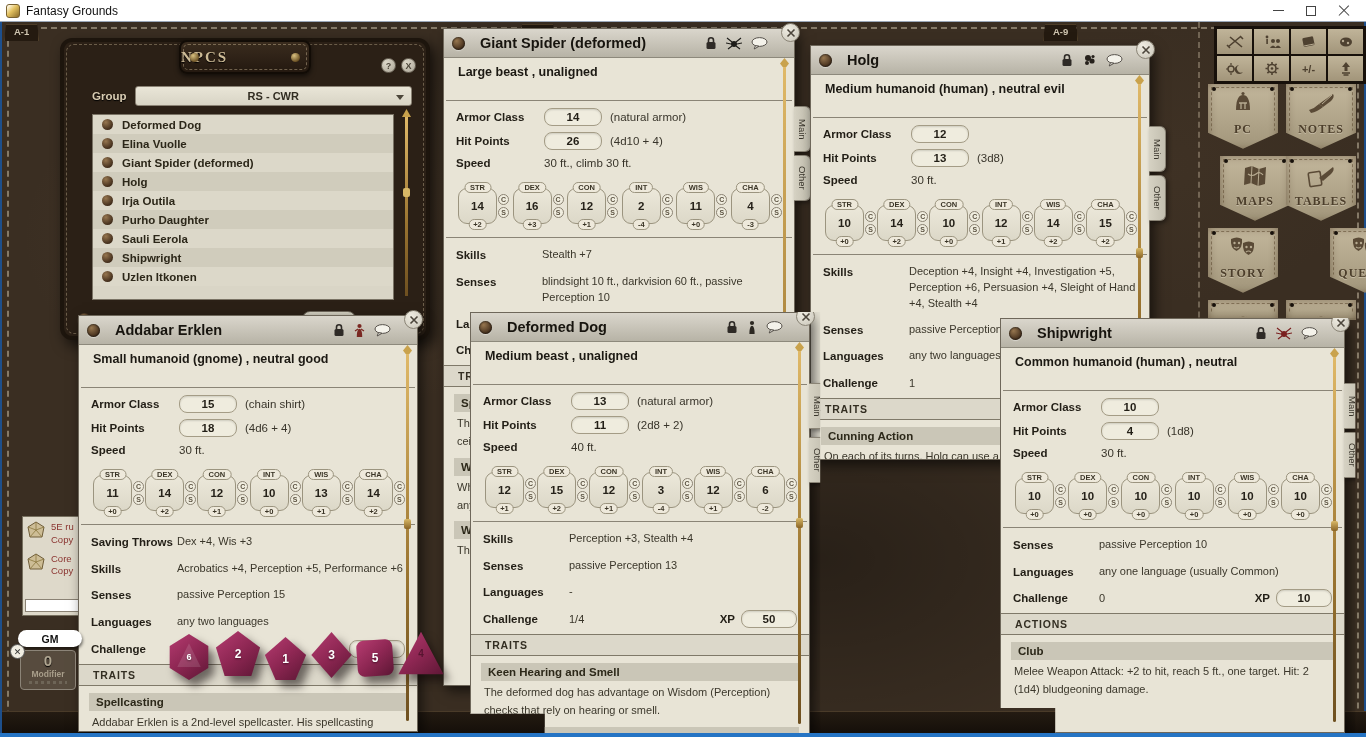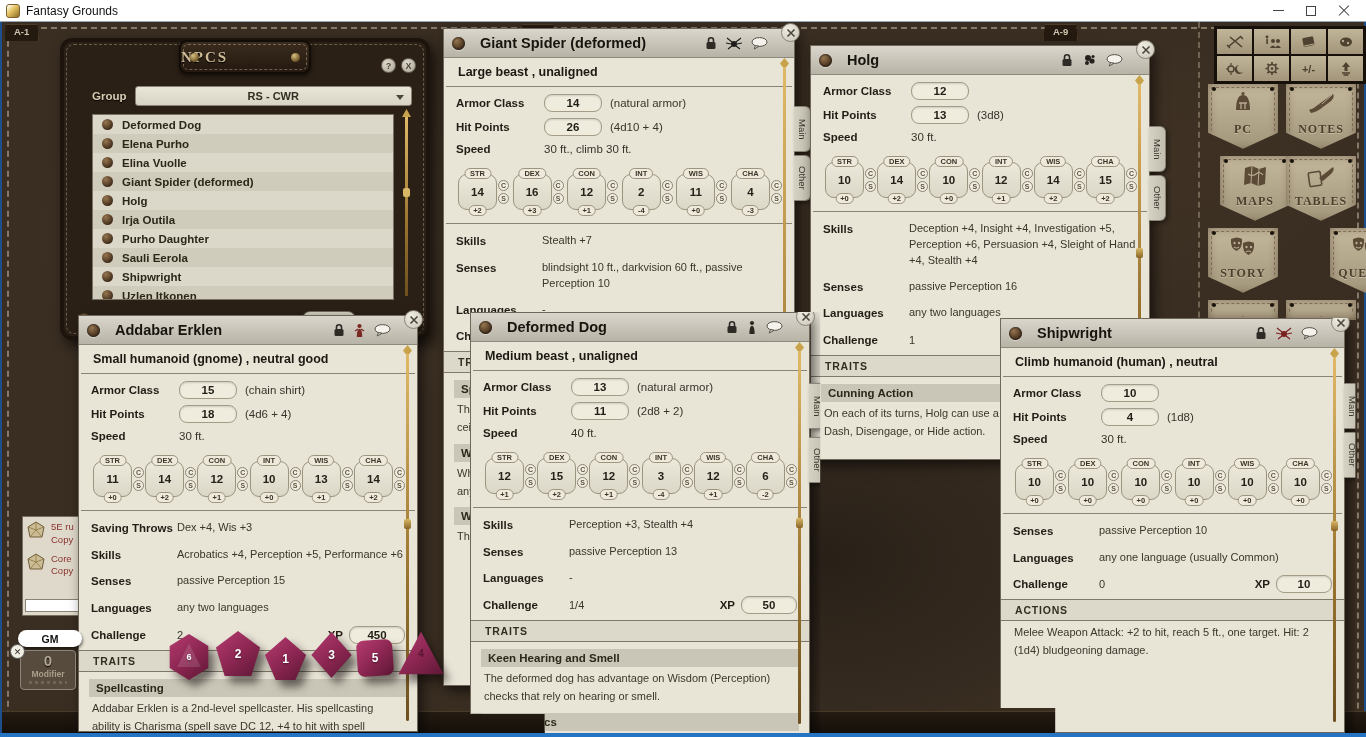--- a/index.html
+++ b/index.html
@@ -48,21 +48,21 @@
 
   
   .sb { position:absolute; background:#e8e4d6; border:1px solid #6e675a; box-shadow:4px 5px 12px rgba(0,0,0,.6); overflow:visible; }
   .sb-clip { position:absolute; inset:0; overflow:hidden; }
   .sb-hd { height:29px; background:linear-gradient(#dad6cc,#b7b3a6); border-bottom:1px solid #8d897c; display:flex; align-items:center; padding:0 26px 0 8px; gap:7px; }
   .orb { width:13px; height:13px; border-radius:50%; background:radial-gradient(circle at 35% 30%,#96764f,#4a3420 65%,#201206); box-shadow:0 1px 1px rgba(255,255,255,.4), inset 0 0 2px #000; flex:0 0 auto; }
   .sb-title { font-weight:bold; font-size:14.5px; color:#17140e; margin-left:8px; white-space:nowrap; }
   .hd-ic { margin-left:auto; display:flex; align-items:center; gap:9px; }
   .xbtn { position:absolute; top:-6px; right:-6px; width:19px; height:19px; border-radius:50%; background:radial-gradient(circle at 35% 30%,#efece2,#c9c5b8); border:1px solid #8a8476; display:flex; align-items:center; justify-content:center; z-index:3; }
   .sb-body { position:absolute; left:0; top:29px; right:0; bottom:0; overflow:hidden; }
-  .subtl { font-weight:bold; font-size:12.5px; color:#1c1913; padding:7px 12px 7px 12px; border-bottom:1.5px solid #8a8476; margin:0 2px; }
+  .subtl { font-weight:bold; font-size:12.5px; color:#1c1913; padding:7px 12px 21px 12px; border-bottom:1.5px solid #8a8476; margin:0 2px; }
   .stat3 { display:grid; grid-template-columns:88px 58px 1fr; align-items:center; padding:3px 12px; font-size:11.5px; color:#38342a; }
   .stat2 { display:grid; grid-template-columns:88px 1fr; align-items:center; padding:4px 12px; font-size:11.5px; color:#38342a; }
   .stat3 b,.stat2 b,.irow b,.crow b { color:#221e16; font-size:11.5px; }
   .valbox { display:inline-block; min-width:52px; text-align:center; border:1.5px solid #a49c86; border-radius:8px; background:#efecde; font-weight:bold; font-size:11.5px; color:#221e16; padding:2px 4px; box-shadow:inset 0 1px 2px rgba(0,0,0,.14); }
   .note { padding-left:8px; }
   .abilities { display:flex; justify-content:space-between; padding:13px 10px 13px 12px; border-bottom:1.5px solid #8a8476; margin:2px 2px 0 2px; }
   .ab { display:flex; align-items:center; gap:1px;justify-content:space-between; }
   .ab-box { position:relative; width:39px; height:36px; border:1.5px solid #9b947f; border-radius:9px; background:linear-gradient(#ece8da,#dcd8c8); display:flex; align-items:center; justify-content:center; }
   .ab-n { position:absolute; top:-7px; left:50%; transform:translateX(-50%); background:#eee9db; border:1.5px solid #9b947f; border-radius:8px; font-size:7.5px; font-weight:bold; padding:0 5px; color:#3a3426; white-space:nowrap; }
   .ab-v { font-size:11.5px; font-weight:bold; color:#26221a; }
@@ -311,24 +311,20 @@
           <span class="car"></span>
         </div>
       </div>
       <div class="npc-list">
 
           <div class="nrow">
             <span class="orb2"></span>
             <span class="nname">Deformed Dog</span>
           </div>
 
-          <div class="nrow">
-            <span class="orb2"></span>
-            <span class="nname">Elena Purho</span>
-          </div>
 
           <div class="nrow">
             <span class="orb2"></span>
             <span class="nname">Elina Vuolle</span>
           </div>
 
           <div class="nrow">
             <span class="orb2"></span>
             <span class="nname">Giant Spider (deformed)</span>
           </div>
@@ -582,20 +578,21 @@
               <circle cx="5" cy="10" r="2" fill="#26211c"></circle>
               <circle cx="11" cy="3.5" r="1.6" fill="#26211c"></circle>
             </svg>
           <svg width="17" height="13" viewBox="0 0 17 13">
               <ellipse cx="8.5" cy="5" rx="7.5" ry="4.4" fill="#f4f2ea" stroke="#55504a" stroke-width="1"></ellipse>
               <path d="M4.5 8.6 L3.2 12 L8 9.3 Z" fill="#f4f2ea" stroke="#55504a" stroke-width="1"></path>
             </svg>
         </span>
       </div>
       <div class="sb-body">
+        <div class="subtl">Medium humanoid (human) , neutral evil</div>
         <div class="stat3" style="margin-top:4px;">
             <b>Armor Class</b>
             <span class="valbox">12</span>
             <span class="note"></span>
           </div>
         <div class="stat3">
             <b>Hit Points</b>
             <span class="valbox">13</span>
             <span class="note">(3d8)</span>
           </div>
@@ -889,21 +886,21 @@
                 <path d="M6 5 L1 1 M10 5 L15 1 M5 7 L0 6 M11 7 L16 6 M6 9 L2 12 M10 9 L14 12"></path>
               </g>
             </svg>
           <svg width="17" height="13" viewBox="0 0 17 13">
               <ellipse cx="8.5" cy="5" rx="7.5" ry="4.4" fill="#f4f2ea" stroke="#55504a" stroke-width="1"></ellipse>
               <path d="M4.5 8.6 L3.2 12 L8 9.3 Z" fill="#f4f2ea" stroke="#55504a" stroke-width="1"></path>
             </svg>
         </span>
       </div>
       <div class="sb-body">
-        <div class="subtl">Climb humanoid (human) , neutral</div>
+        <div class="subtl">Common humanoid (human) , neutral</div>
         <div class="stat3" style="margin-top:4px;">
             <b>Armor Class</b>
             <span class="valbox">10</span>
             <span class="note"></span>
           </div>
         <div class="stat3">
             <b>Hit Points</b>
             <span class="valbox">4</span>
             <span class="note">(1d8)</span>
           </div>
@@ -999,20 +996,21 @@
         <div class="crow">
             <b>Challenge</b>
             <span>0</span>
             <b class="xl">XP</b>
             <span class="valbox">10</span>
           </div>
         <div class="sec">ACTIONS</div>
         <div>
 
         <div>
+              <div class="tname">Club</div>
               <div class="ttext">Melee Weapon Attack: +2 to hit, reach 5 ft., one target. Hit: 2 (1d4) bludgeoning damage.</div>
             </div>
           </div>
       </div>
       <div class="pole"></div>
     </div>
     <div class="xbtn">
         <svg width="10" height="10" viewBox="0 0 10 10">
           <path d="M1.5 1.5 L8.5 8.5 M8.5 1.5 L1.5 8.5" stroke="#4c463c" stroke-width="1.6"></path>
         </svg>

